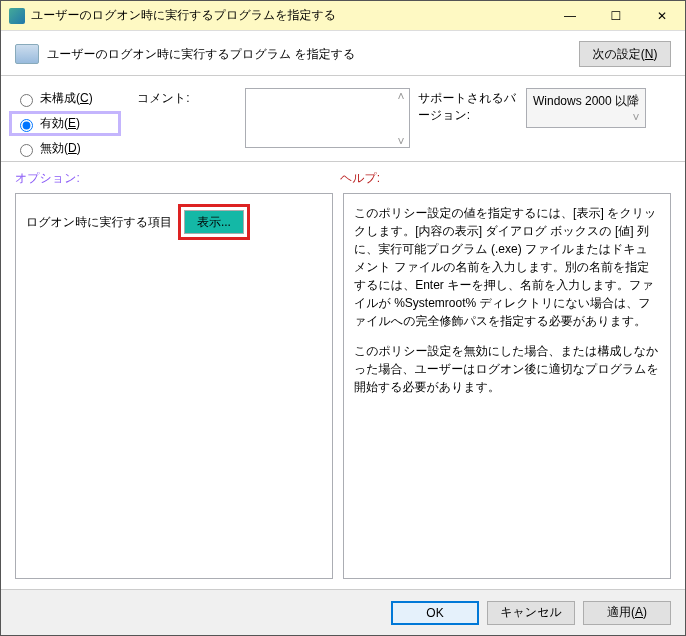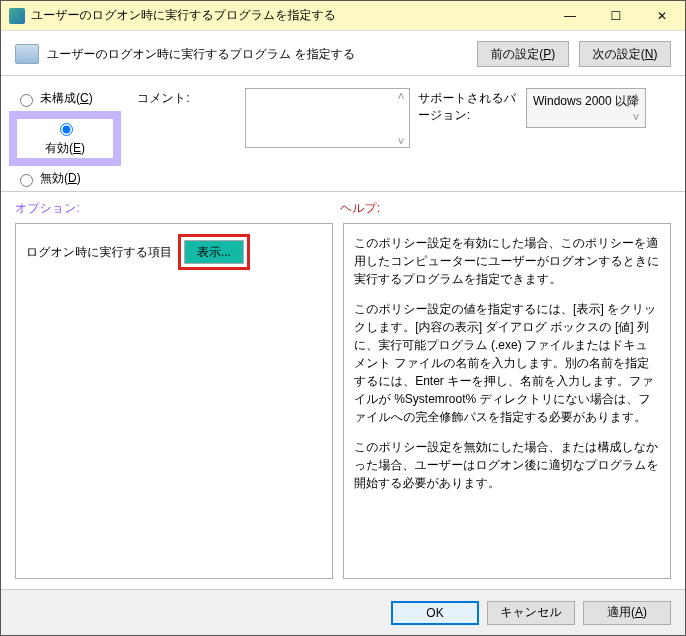--- a/index.html
+++ b/index.html
@@ -96,24 +96,23 @@
       flex-direction: column;
       gap: 8px;
       padding-top: 2px;
     }
     .radio-row {
       display: flex;
       align-items: center;
       gap: 4px;
     }
     .radio-row.highlighted {
-      border: 8px solid #c4b5fd;
+      border: 3px solid #c4b5fd;
       padding: 1px 3px;
       margin: -4px -6px;
-      flex-direction: column;
     }
     .radio-row input {
       width: 13px;
       height: 13px;
     }
     .radio-label {
       color: #000;
     }
     .radio-label u { text-decoration: underline; }
     .right-col {
@@ -264,21 +263,20 @@
       </button>
       <button class="titlebar-btn">
         <span>✕</span>
       </button>
     </div>
   </div>
 
   <div class="header-row">
     <div class="header-icon"></div>
     <div class="header-title">ユーザーのログオン時に実行するプログラム を指定する</div>
-    <button class="nav-btn">前の設定(<u>P</u>)</button>
     <button class="nav-btn">次の設定(<u>N</u>)</button>
   </div>
 
   <div class="config-section">
     <div class="radio-col">
       <div class="radio-row">
         <input type="radio" name="state" style="">
         <span class="radio-label">未構成(<u>C</u>)</span>
       </div>
       <div class="radio-row highlighted">
@@ -324,21 +322,20 @@
     <div class="panel options-panel">
       <div class="option-item">
         <span class="option-text">ログオン時に実行する項目</span>
         <span class="show-btn-wrap">
           <button class="show-btn">表示...</button>
         </span>
       </div>
     </div>
 
     <div class="panel help-panel">
-      <p>このポリシー設定を有効にした場合、このポリシーを適用したコンピューターにユーザーがログオンするときに実行するプログラムを指定できます。</p>
       <p>このポリシー設定の値を指定するには、[表示] をクリックします。[内容の表示] ダイアログ ボックスの [値] 列に、実行可能プログラム (.exe) ファイルまたはドキュメント ファイルの名前を入力します。別の名前を指定するには、Enter キーを押し、名前を入力します。ファイルが %Systemroot% ディレクトリにない場合は、ファイルへの完全修飾パスを指定する必要があります。</p>
       <p>このポリシー設定を無効にした場合、または構成しなかった場合、ユーザーはログオン後に適切なプログラムを開始する必要があります。</p>
 
     </div>
   </div>
 
   <div class="footer">
     <button class="footer-btn primary">OK</button>
     <button class="footer-btn">キャンセル</button>
     <button class="footer-btn">適用(<u>A</u>)</button>

